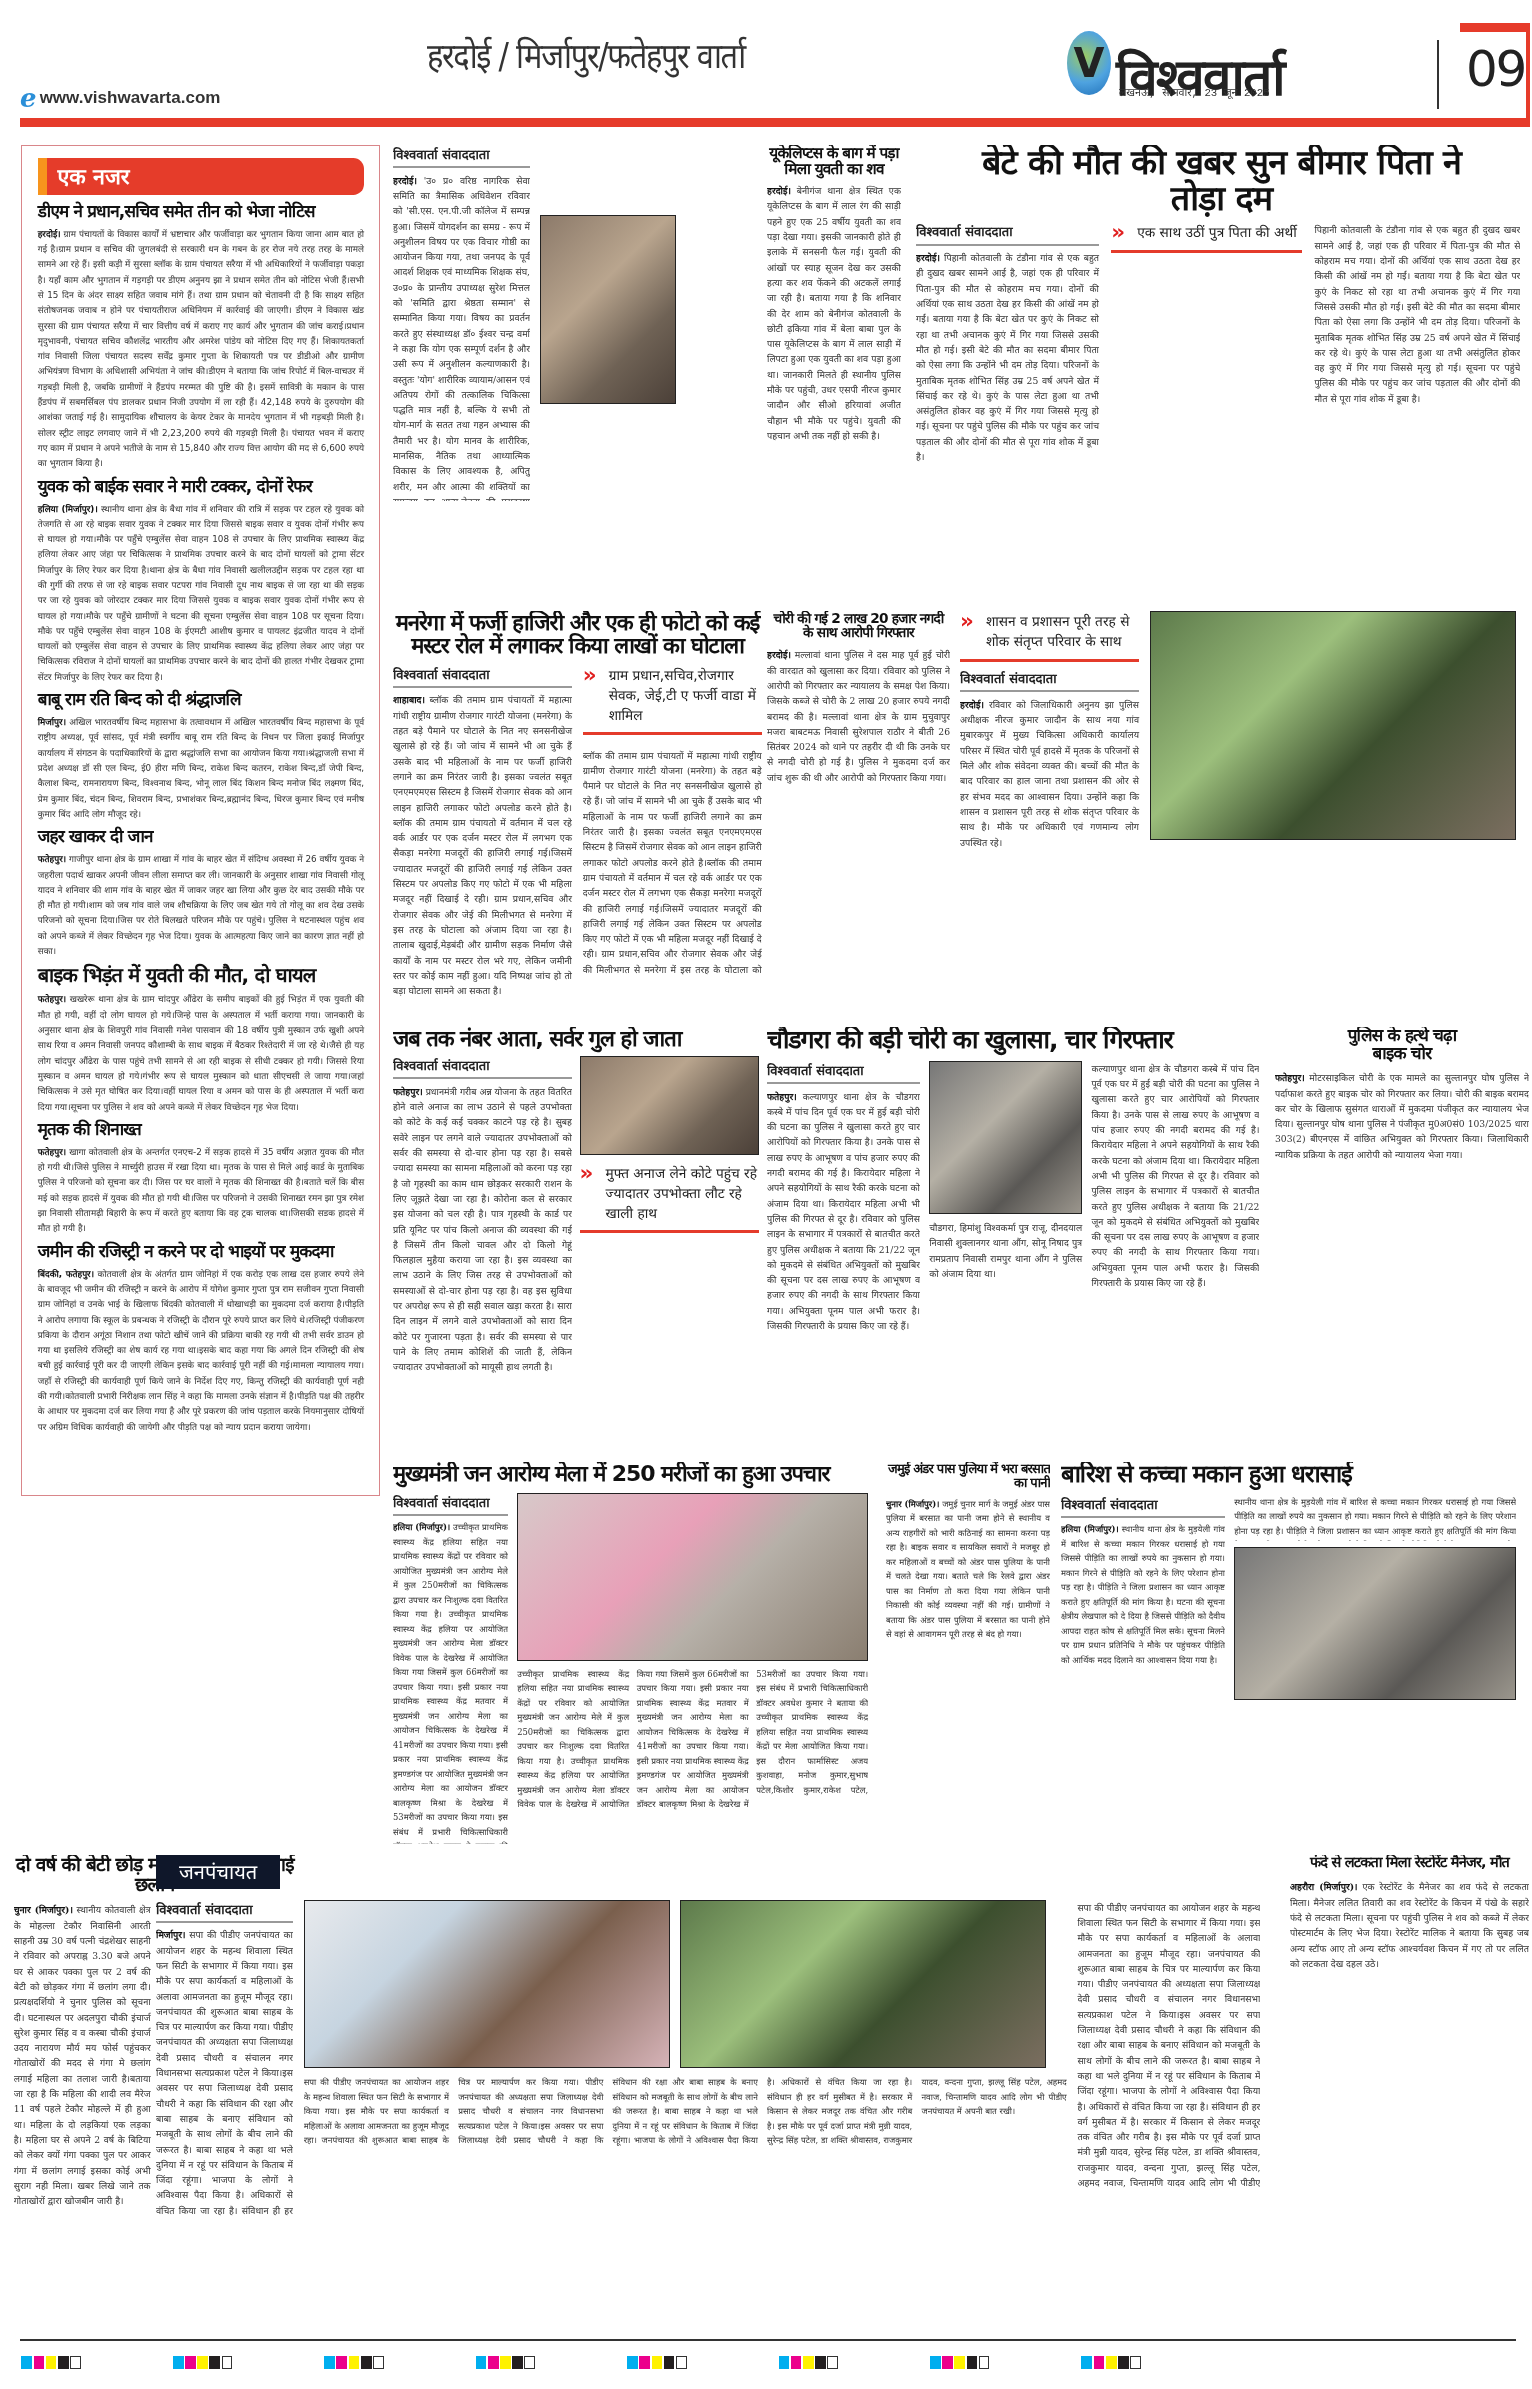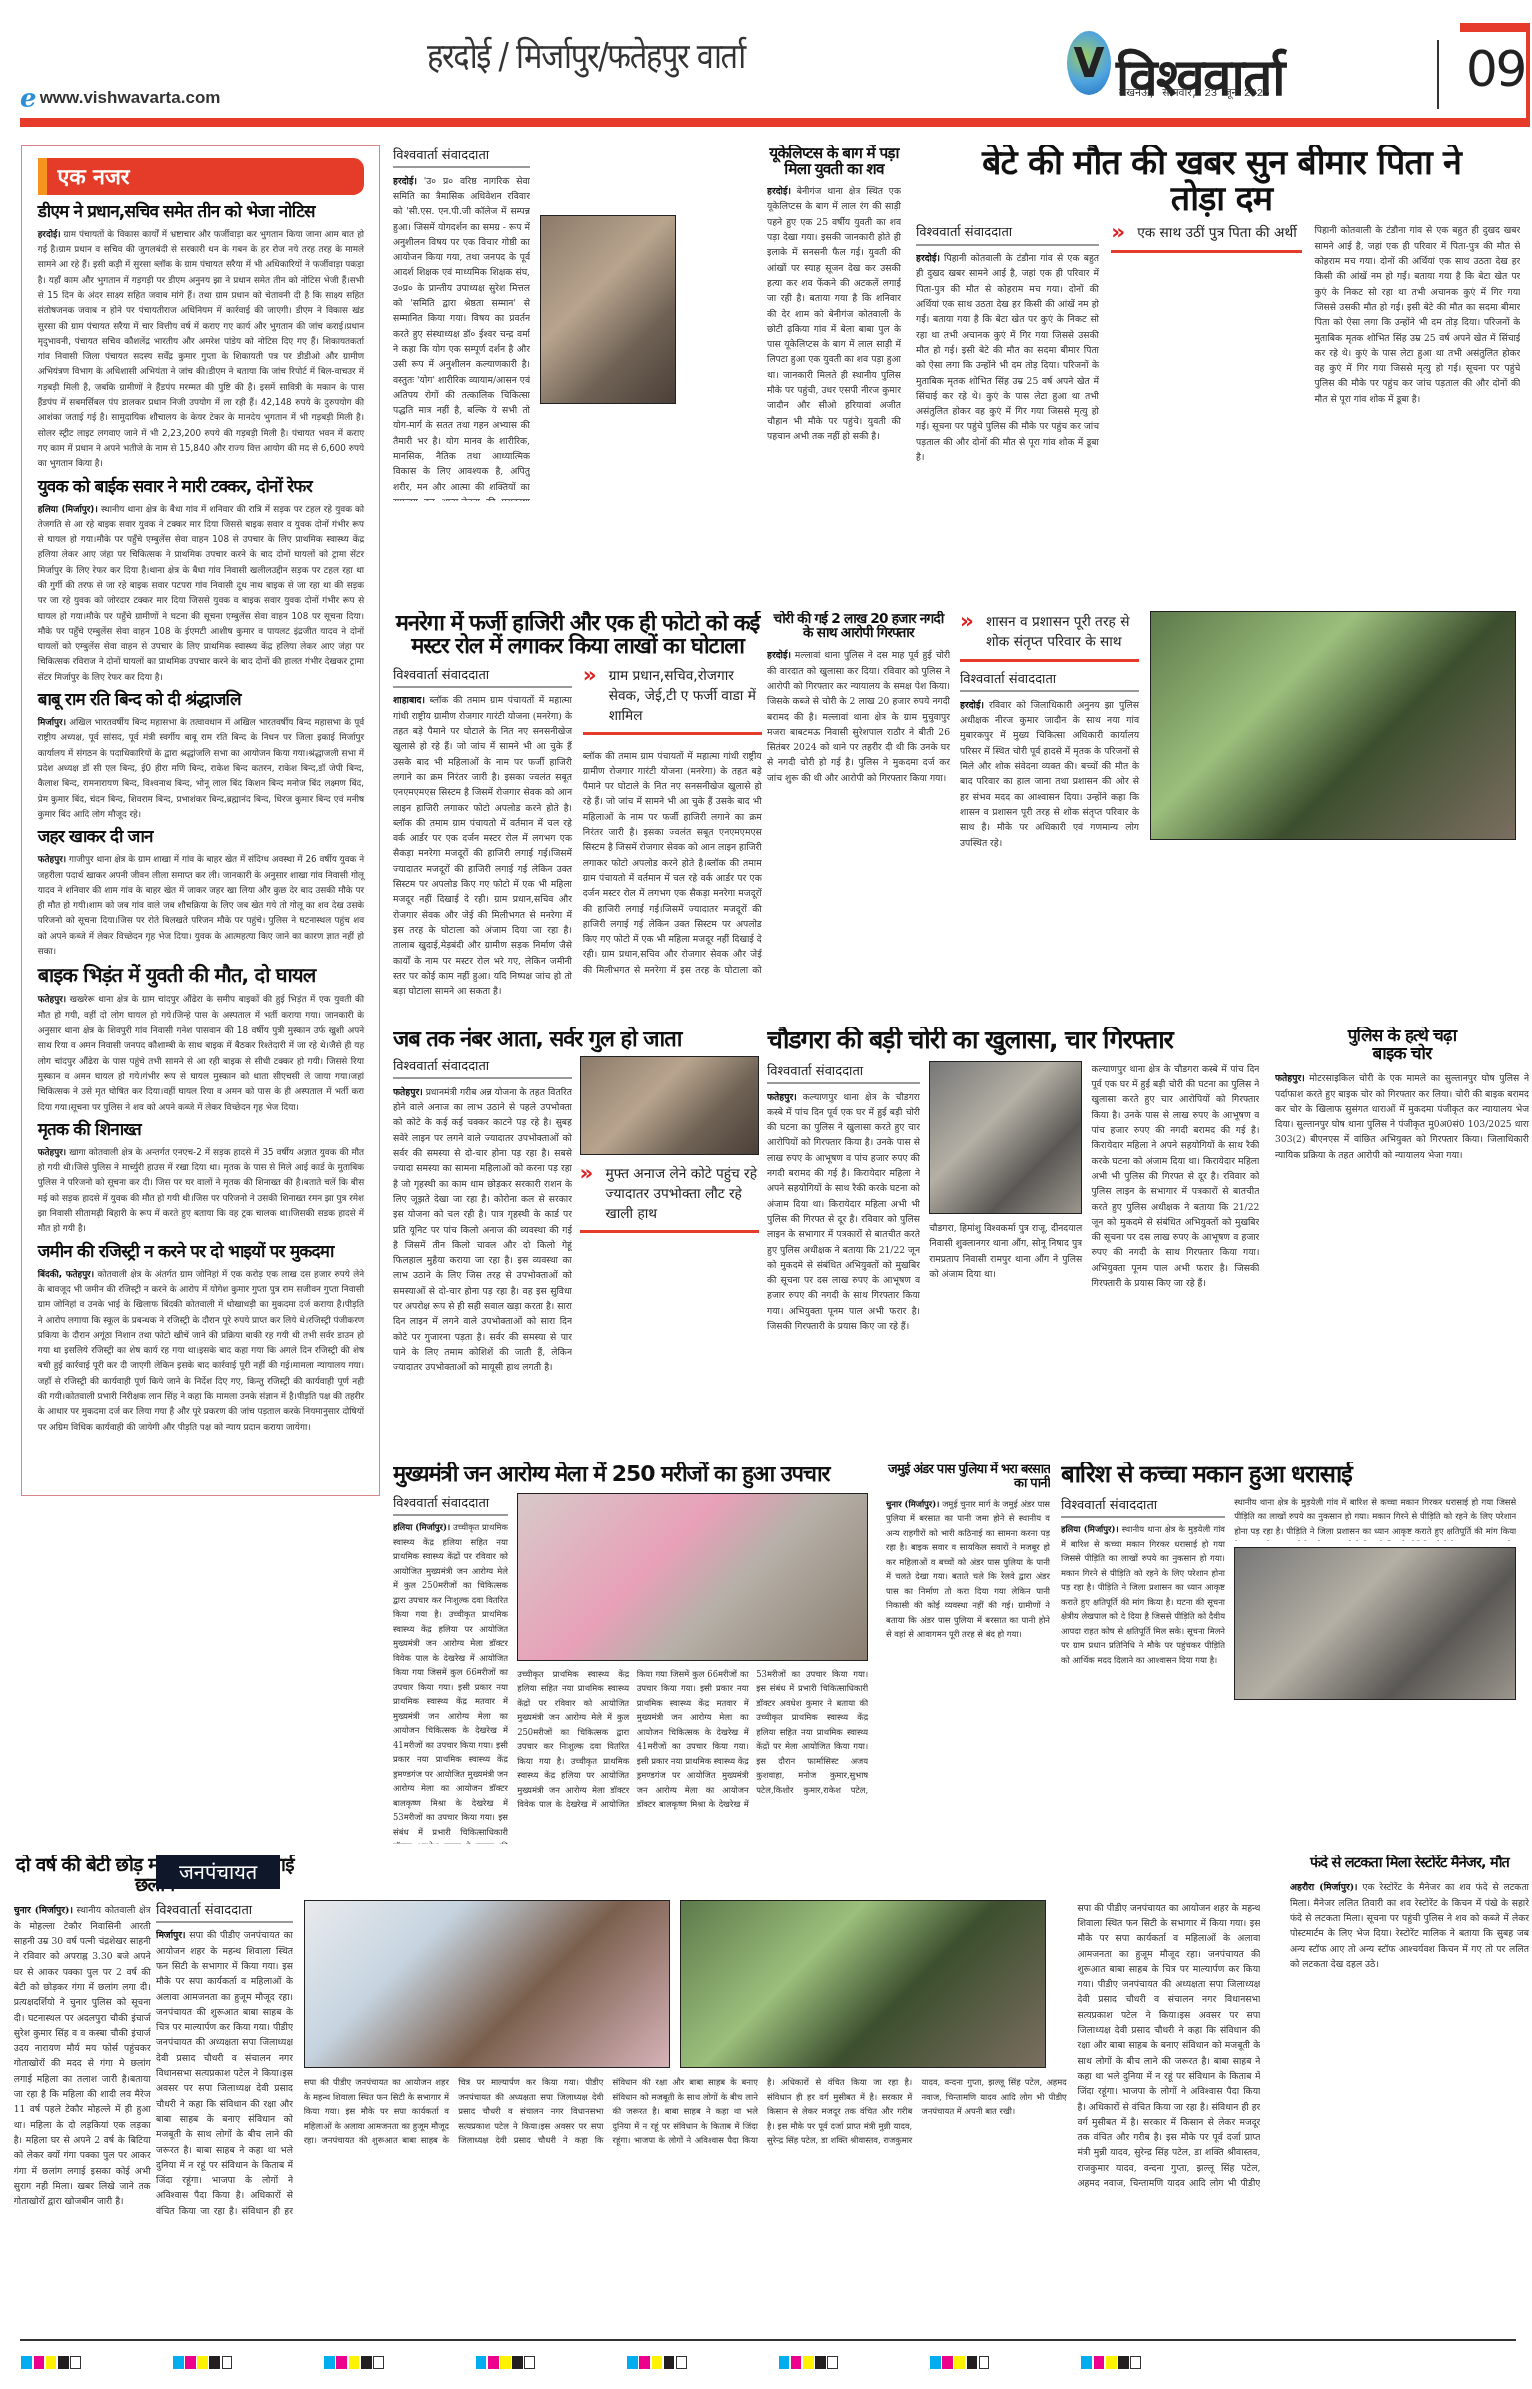--- a/index.html
+++ b/index.html
@@ -1,21 +1,21 @@
 <!DOCTYPE html>
 <html style="font-size:12.2px"><head>
 <meta charset="utf-8">
 <style>
   * { box-sizing: border-box; margin: 0; padding: 0; }
   body { width: 1533px; height: 2389px; background: #fff; font-family: "DejaVu Sans", sans-serif; color: #222; position: relative; overflow: hidden; }
   .abs { position: absolute; }
   .body-text { font-family: "DejaVu Serif", serif; font-size: 10px; line-height: 16px; color: #333; text-align: justify; }
   .body-text .dateline { font-weight: bold; color: #111; }
   .hl { font-family: "DejaVu Sans", sans-serif; font-weight: bold; color: #111; letter-spacing: -0.8px; line-height: 1.05; }
-  .byline { font-family: "DejaVu Sans", sans-serif; font-weight: normal; font-size: 13px; color: #222; border-bottom: 2.3px solid #999; padding-bottom: 3.1px; margin-bottom: 4.6px; }
+  .byline { font-family: "DejaVu Sans", sans-serif; font-weight: bold; font-size: 13px; color: #222; border-bottom: 2.3px solid #999; padding-bottom: 3.1px; margin-bottom: 4.6px; }
   .photo { background: linear-gradient(135deg, #8c7a6a, #b9a58e 40%, #6f6255 70%, #4b4038); border: 1.5px solid #222; }
   .photo.green { background: linear-gradient(135deg, #5d7a4b, #9cbf7c 35%, #3c4f2e 60%, #7b6e60); }
   .photo.pink { background: linear-gradient(135deg, #d7c9c9, #e8a0b8 40%, #b6b0a8 60%, #8a7e70); }
   .photo.grey { background: linear-gradient(135deg, #777, #b5b0a5 40%, #5a5855 70%, #9b968d); }
   .photo.hall { background: linear-gradient(135deg, #e8eaed, #c6d4e0 30%, #7a5f4d 60%, #d6b3b8); }
   .pull { font-family: "DejaVu Sans", sans-serif; font-size: 17px; line-height: 23px; color: #222; padding-left: 26px; position: relative; border-bottom: 3.1px solid #e43b2b; padding-bottom: 7.6px; }
   .pull .chev { position: absolute; left: 0; top: 0; color: #e02020; font-weight: bold; font-size: 21.4px; }
   .cmyk { display: inline-flex; gap: 1.5px; margin-right: 92px; }
   .cmyk span { width: 10.7px; height: 13.7px; display: inline-block; }
 </style>

